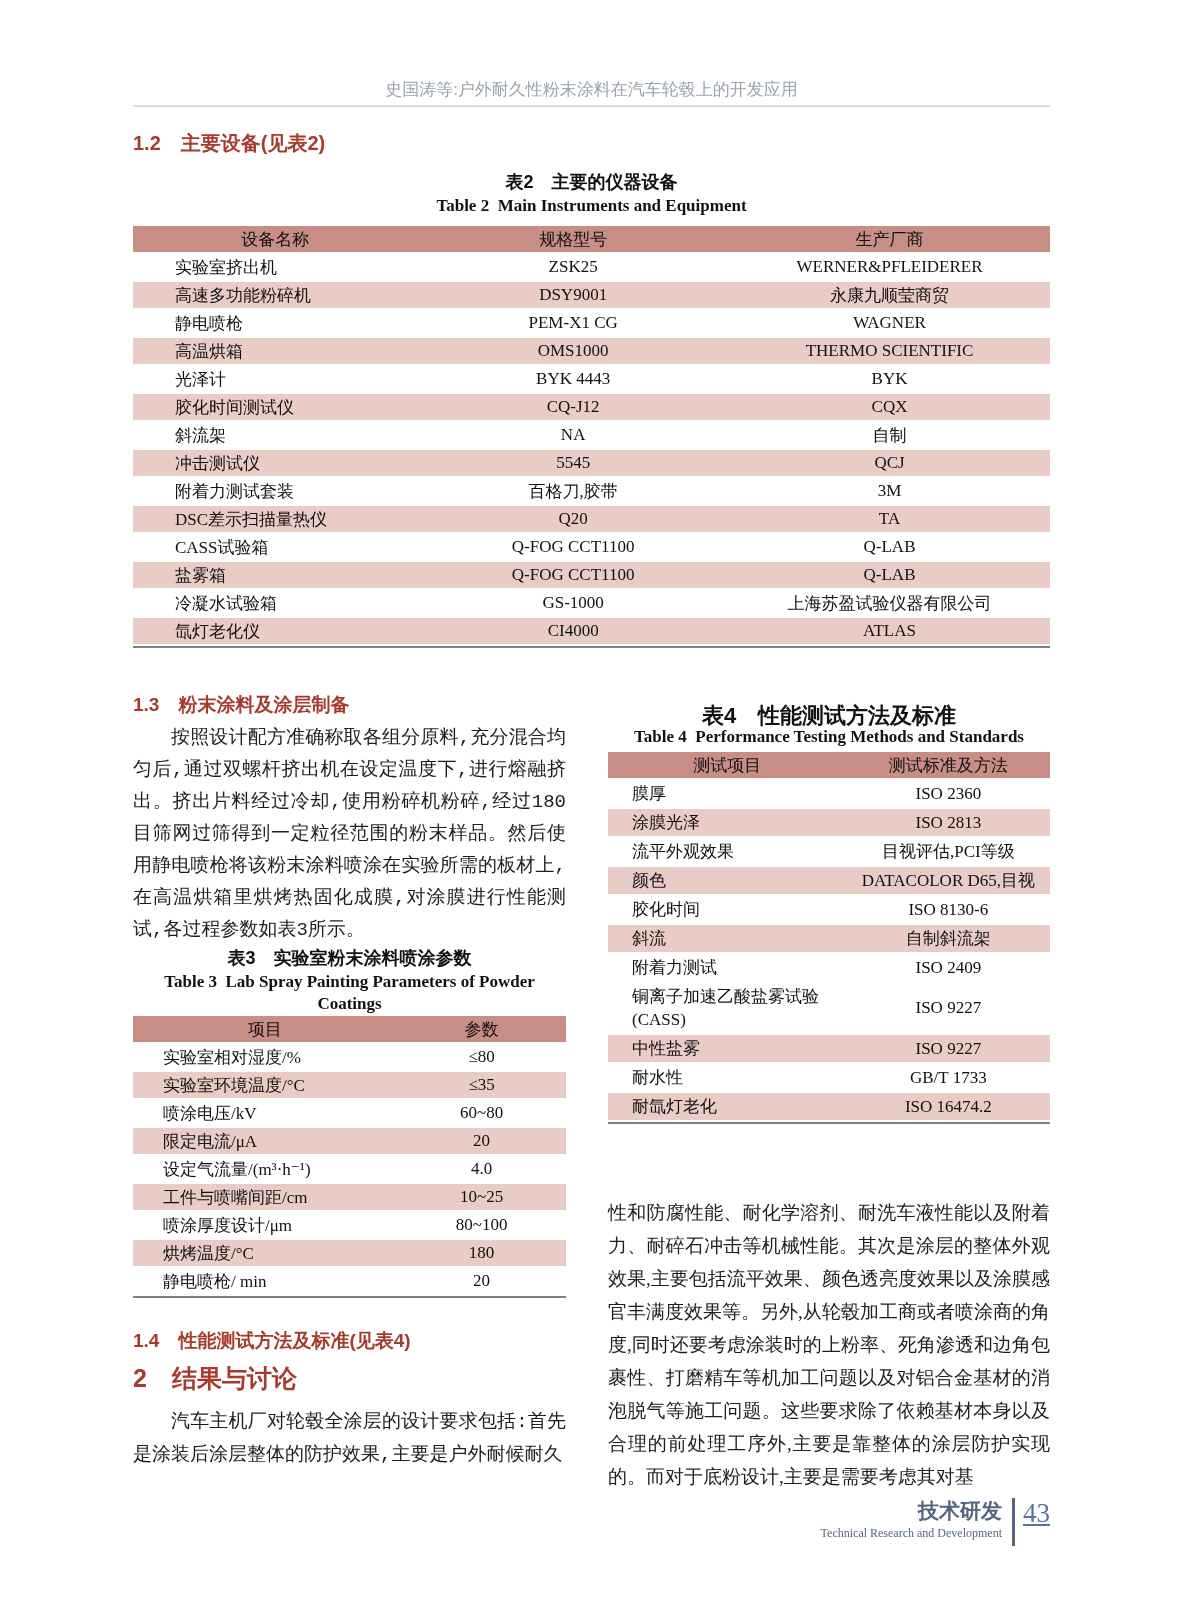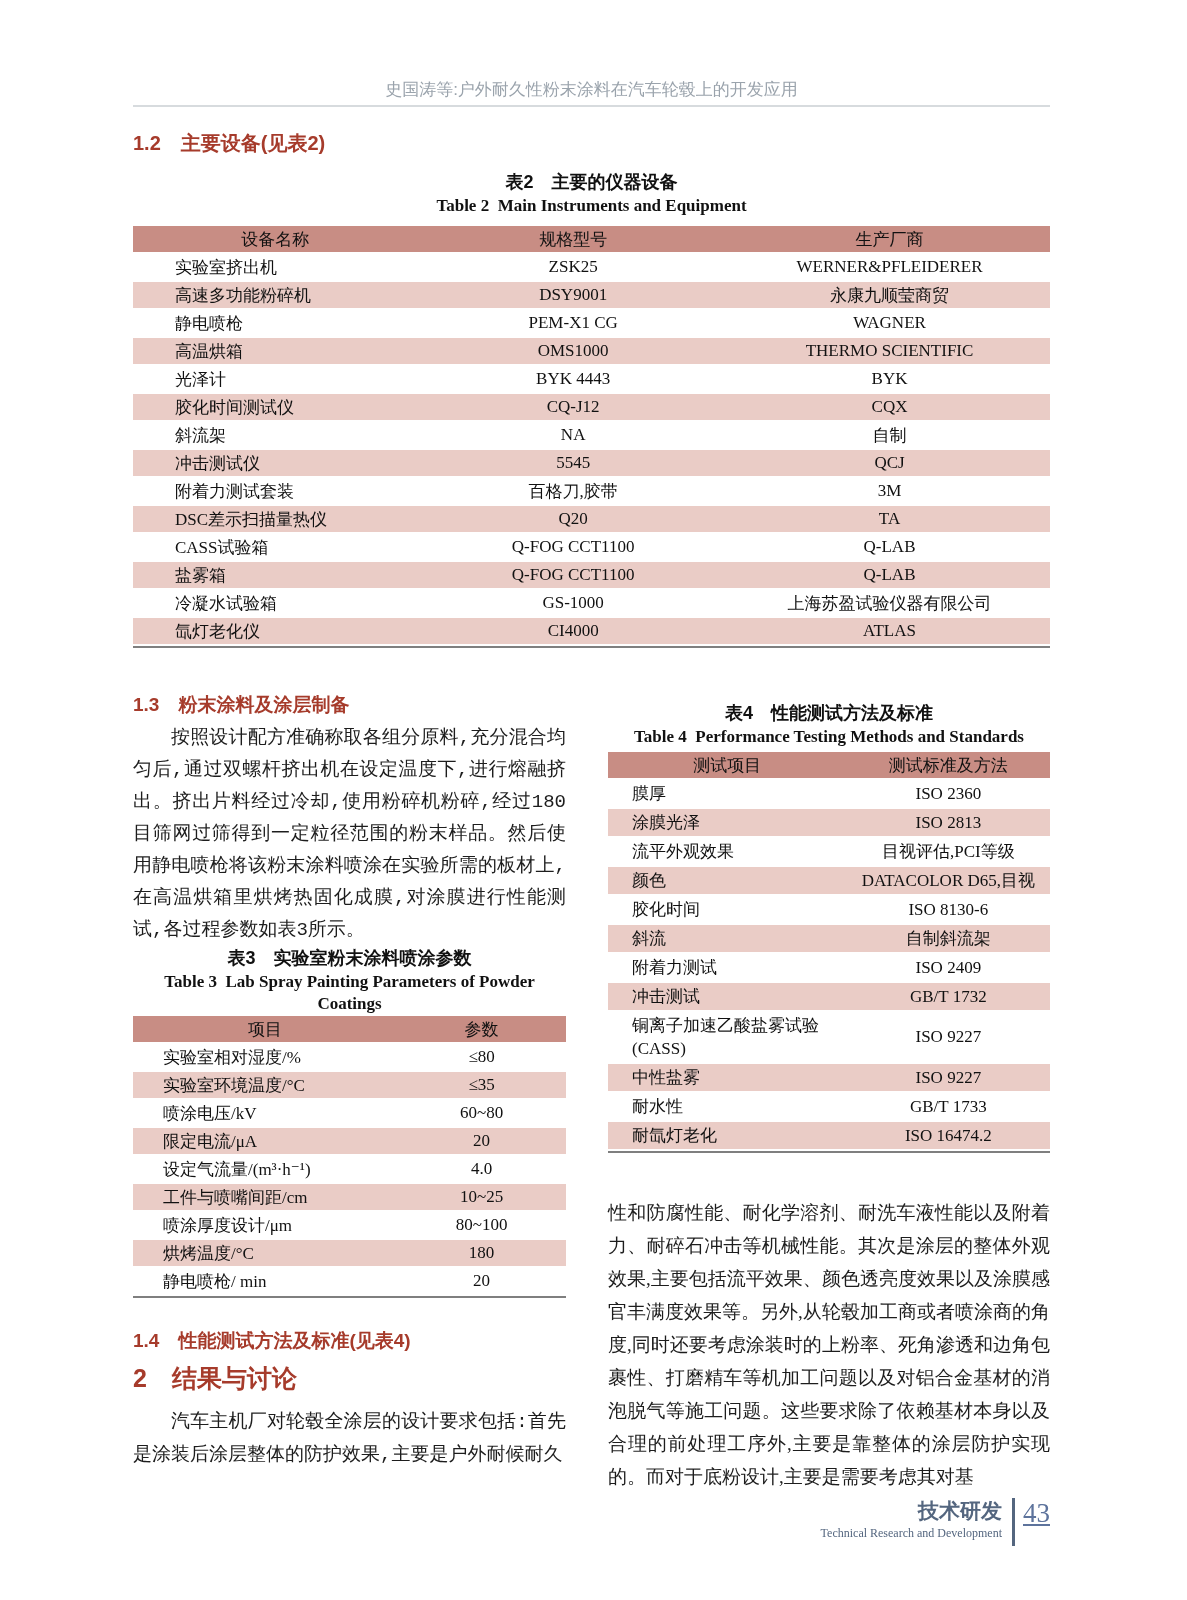--- a/index.html
+++ b/index.html
@@ -25,21 +25,21 @@
 
   .t2cap-cn{top:170px;left:133px;width:917px;}
   .t2cap-en{top:196px;left:133px;width:917px;}
   .t2wrap{top:224px;left:133px;width:917px;}
 
   .t3cap-cn{top:946px;left:133px;width:433px;}
   .t3cap-en1{top:972px;left:133px;width:433px;}
   .t3cap-en2{top:994px;left:133px;width:433px;}
   .t3wrap{top:1014px;left:133px;width:433px;}
 
-  .t4cap-cn{top:701px;left:608px;width:442px;font-size:18px;}
+  .t4cap-cn{top:701px;left:608px;width:442px;font-size:22px;}
   .t4cap-en{top:727px;left:608px;width:442px;}
   .t4wrap{top:750px;left:608px;width:442px;}
 
   .tblwrap{border-bottom:2px solid var(--table-bottom-rule,#7f7f7f);}
   table.t{width:100%;border-collapse:separate;border-spacing:0 2px;font-size:17px;color:#111;}
   table.t th{font-weight:normal;height:26px;background:var(--table-header-bg,#c88d84);text-align:center;}
   table.t td{height:26px;text-align:center;vertical-align:middle;}
   table.t tr.alt td{background:var(--table-band-bg,#eaccc6);}
   .t2 td:first-child{text-align:left;padding-left:42px;}
   .t3 td:first-child{text-align:left;padding-left:30px;}
@@ -259,24 +259,20 @@
           <td>ISO 8130-6</td>
         </tr>
         <tr class="alt">
           <td>斜流</td>
           <td>自制斜流架</td>
         </tr>
         <tr>
           <td>附着力测试</td>
           <td>ISO 2409</td>
         </tr>
-        <tr class="alt">
-          <td>冲击测试</td>
-          <td>GB/T 1732</td>
-        </tr>
         <tr>
           <td>铜离子加速乙酸盐雾试验
 (CASS)</td>
           <td>ISO 9227</td>
         </tr>
         <tr class="alt">
           <td>中性盐雾</td>
           <td>ISO 9227</td>
         </tr>
         <tr>

